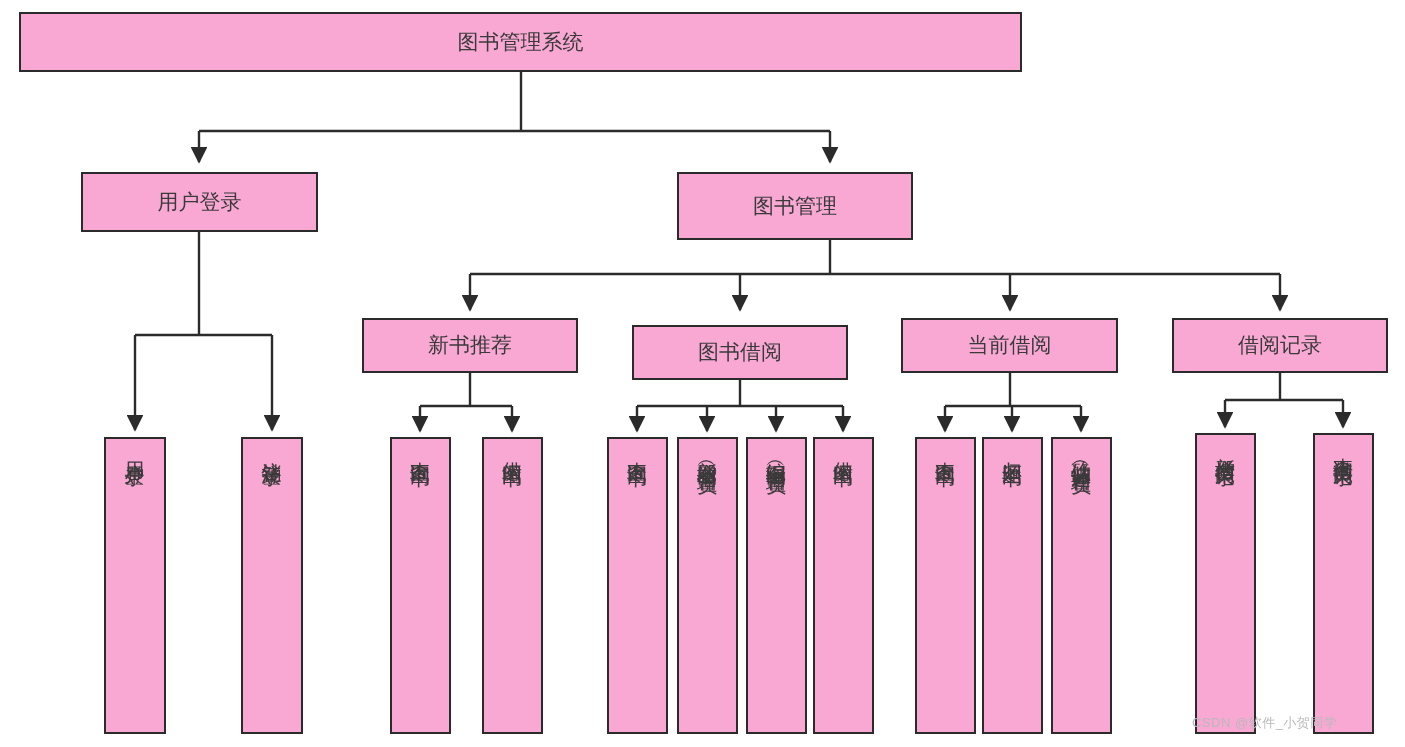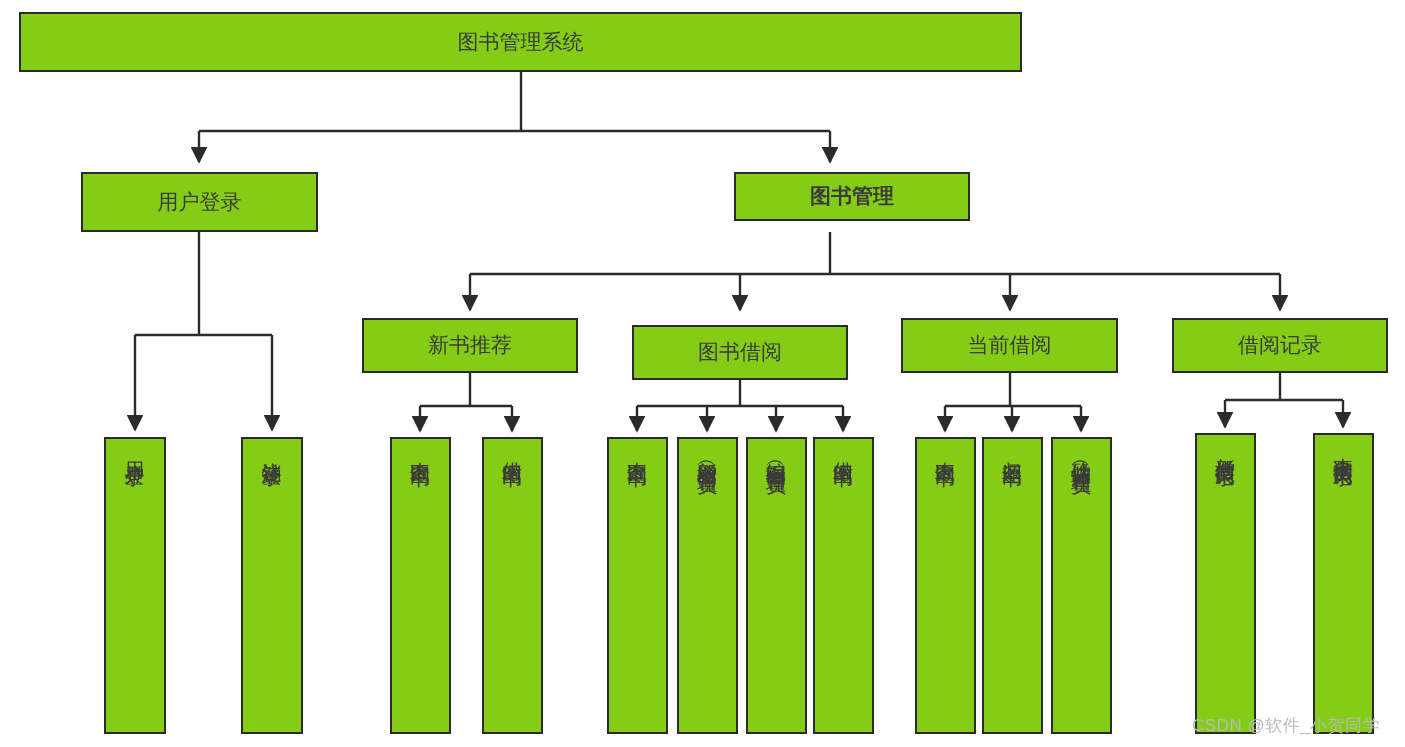--- a/index.html
+++ b/index.html
@@ -21,21 +21,21 @@
   #edges-layer {
     position: absolute;
     left: 0;
     top: 0;
     width: 1405px;
     height: 747px;
   }
   .node {
     position: absolute;
     box-sizing: border-box;
-    background: #84cc16;
+    background: #f9a8d4;
     border: 2px solid #2b2b2b;
     display: flex;
     align-items: center;
     justify-content: center;
     color: #2f2f2f;
     z-index: 2;
   }
   .node .label {
     display: block;
     text-align: center;
@@ -54,21 +54,21 @@
   .node.vertical .label {
     writing-mode: vertical-rl;
     text-orientation: upright;
     letter-spacing: 2px;
     font-size: 20px;
     line-height: 1;
   }
   .watermark {
     position: absolute;
     color: #b9b9b9;
-    font-size: 17px;
+    font-size: 13px;
     letter-spacing: 0.5px;
     white-space: nowrap;
     z-index: 5;
     pointer-events: none;
   }
 </style>
 </head>
 <body>
 
 <div id="diagram-root">
@@ -123,21 +123,21 @@
     </g>
   </svg>
 
   <div class="node horizontal" style="left:19px; top:12px; width:1003px; height:60px;">
     <span class="label">图书管理系统</span>
   </div>
 
   <div class="node horizontal" style="left:81px; top:172px; width:237px; height:60px;">
     <span class="label">用户登录</span>
   </div>
-  <div class="node horizontal" style="left:734px; top:172px; width:236px; height:49px;font-weight:bold;">
+  <div class="node horizontal" style="left:677px; top:172px; width:236px; height:68px;">
     <span class="label">图书管理</span>
   </div>
 
   <div class="node horizontal" style="left:362px; top:318px; width:216px; height:55px;align-items:center;">
     <span class="label">新书推荐</span>
   </div>
   <div class="node horizontal" style="left:632px; top:318px; width:216px; height:55px;margin-top:7px;">
     <span class="label">图书借阅</span>
   </div>
   <div class="node horizontal" style="left:1172px; top:318px; width:216px; height:55px;">

